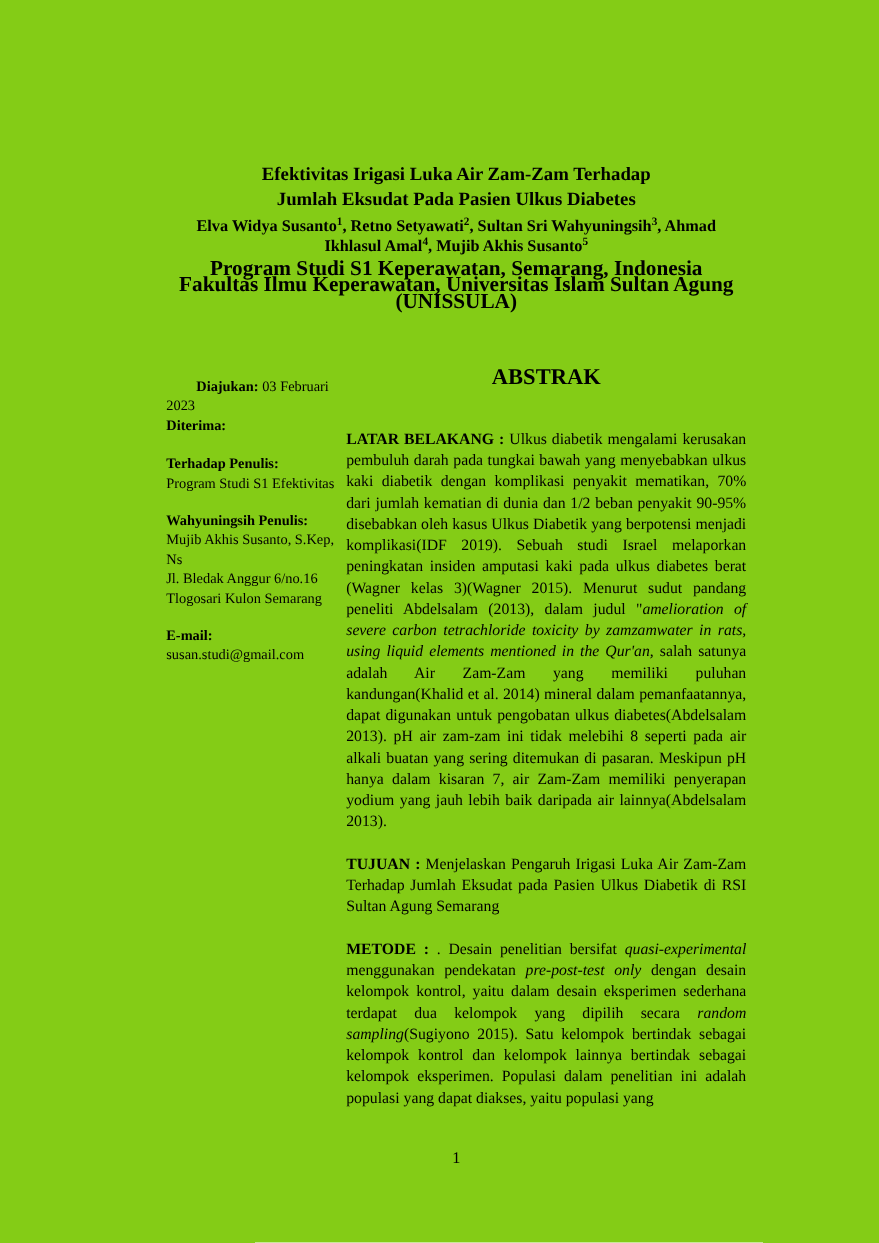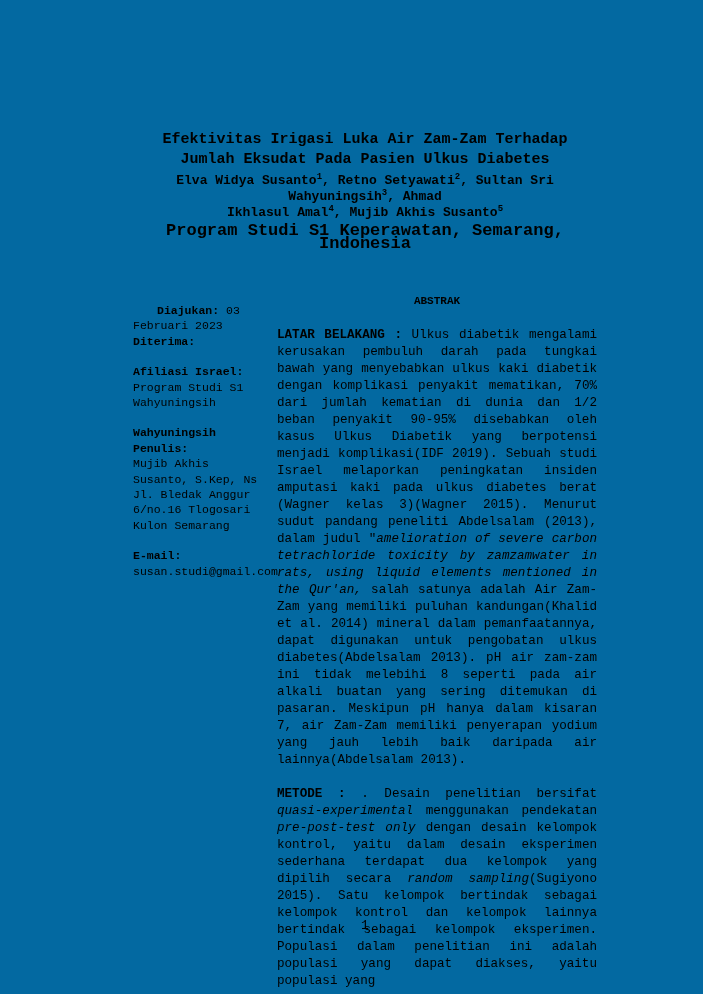--- a/index.html
+++ b/index.html
@@ -5,23 +5,22 @@
   * { margin: 0; padding: 0; box-sizing: border-box; }
   html, body { background: #ffffff; }
   body {
     font-family: "Liberation Serif", "DejaVu Serif", serif;
     color: #000000;
   }
   .page {
     position: relative;
     width: 703px;
     height: 994px;
-    background: #0369a1;
+    background: #84cc16;
     overflow: hidden;
-    font-family: Liberation Mono, monospace;
   }
 
   
   .doc-header {
     position: absolute;
     left: 133px;
     top: 130px;
     width: 464px;
     text-align: center;
   }
@@ -65,23 +64,23 @@
   .abstract-col {
     position: absolute;
     left: 277px;
     top: 293px;
     width: 320px;
     font-size: 12.6px;
     line-height: 17px;
   }
   .abstract-heading {
     text-align: center;
-    font-size: 11px;
+    font-size: 18px;
     font-weight: bold;
-    margin-bottom: 17px;
+    margin-bottom: 33px;
   }
   .para {
     text-align: justify;
     margin-bottom: 17px;
   }
   .para.metode { margin-top: 9px; }
   .lead { font-weight: bold; }
   .it { font-style: italic; }
 
   
@@ -103,48 +102,50 @@
     <h1 class="title">
       <span class="tline">Efektivitas Irigasi Luka Air Zam-Zam Terhadap</span>
       <span class="tline">Jumlah Eksudat Pada Pasien Ulkus Diabetes</span>
     </h1>
     <p class="authors">
       <span class="aline"><span>Elva Widya Susanto</span><sup>1</sup><span>, Retno Setyawati</span><sup>2</sup><span>, Sultan Sri Wahyuningsih</span><sup>3</sup><span>, Ahmad</span></span>
       <span class="aline"><span>Ikhlasul Amal</span><sup>4</sup><span>, Mujib Akhis Susanto</span><sup>5</sup></span>
     </p>
     <p class="affiliation-block">
       <span class="affline">Program Studi S1 Keperawatan, Semarang, Indonesia</span>
+      <span class="affline">Fakultas Ilmu Keperawatan, Universitas Islam Sultan Agung (UNISSULA)</span>
     </p>
   </header>
 
   <aside class="sidebar">
     <div class="sb-block">
       <p><span class="sb-label">Diajukan:</span><span> 03 Februari 2023</span></p>
       <p class="sb-label">Diterima:</p>
     </div>
     <div class="sb-block">
-      <p class="sb-label">Afiliasi Israel:</p>
-      <p>Program Studi S1 Wahyuningsih</p>
+      <p class="sb-label">Terhadap Penulis:</p>
+      <p>Program Studi S1 Efektivitas</p>
     </div>
     <div class="sb-block">
       <p class="sb-label">Wahyuningsih Penulis:</p>
       <p>Mujib Akhis Susanto, S.Kep, Ns</p>
       <p>Jl. Bledak Anggur 6/no.16 Tlogosari Kulon Semarang</p>
     </div>
     <div class="sb-block">
       <p class="sb-label">E-mail:</p>
       <p>susan.studi@gmail.com</p>
     </div>
   </aside>
 
   <main class="abstract-col">
     <h2 class="abstract-heading">ABSTRAK</h2>
 
     <p class="para"><span class="lead">LATAR BELAKANG :</span><span> Ulkus diabetik mengalami kerusakan pembuluh darah pada tungkai bawah yang menyebabkan ulkus kaki diabetik dengan komplikasi penyakit mematikan, 70% dari jumlah kematian di dunia dan 1/2 beban penyakit 90-95% disebabkan oleh kasus Ulkus Diabetik yang berpotensi menjadi komplikasi(IDF 2019). Sebuah studi Israel melaporkan peningkatan insiden amputasi kaki pada ulkus diabetes berat (Wagner kelas 3)(Wagner 2015). Menurut sudut pandang peneliti Abdelsalam (2013), dalam judul "</span><span class="it">amelioration of severe carbon tetrachloride toxicity by zamzamwater in rats, using liquid elements mentioned in the Qur'an,</span><span> salah satunya adalah Air Zam-Zam yang memiliki puluhan kandungan(Khalid et al. 2014) mineral dalam pemanfaatannya, dapat digunakan untuk pengobatan ulkus diabetes(Abdelsalam 2013). pH air zam-zam ini tidak melebihi 8 seperti pada air alkali buatan yang sering ditemukan di pasaran. Meskipun pH hanya dalam kisaran 7, air Zam-Zam memiliki penyerapan yodium yang jauh lebih baik daripada air lainnya(Abdelsalam 2013).</span></p>
 
+    <p class="para"><span class="lead">TUJUAN :</span><span> Menjelaskan Pengaruh Irigasi Luka Air Zam-Zam Terhadap Jumlah Eksudat pada Pasien Ulkus Diabetik di RSI Sultan Agung Semarang</span></p>
 
     <p class="para metode"><span class="lead">METODE :</span><span> . Desain penelitian bersifat </span><span class="it">quasi-experimental</span><span> menggunakan pendekatan </span><span class="it">pre-post-test only</span><span> dengan desain kelompok kontrol, yaitu dalam desain eksperimen sederhana terdapat dua kelompok yang dipilih secara </span><span class="it">random sampling</span><span>(Sugiyono 2015). Satu kelompok bertindak sebagai kelompok kontrol dan kelompok lainnya bertindak sebagai kelompok eksperimen. Populasi dalam penelitian ini adalah populasi yang dapat diakses, yaitu populasi yang</span></p>
   </main>
 
   <footer class="page-footer">
     <span>1</span>
   </footer>
 
 </div>
 

